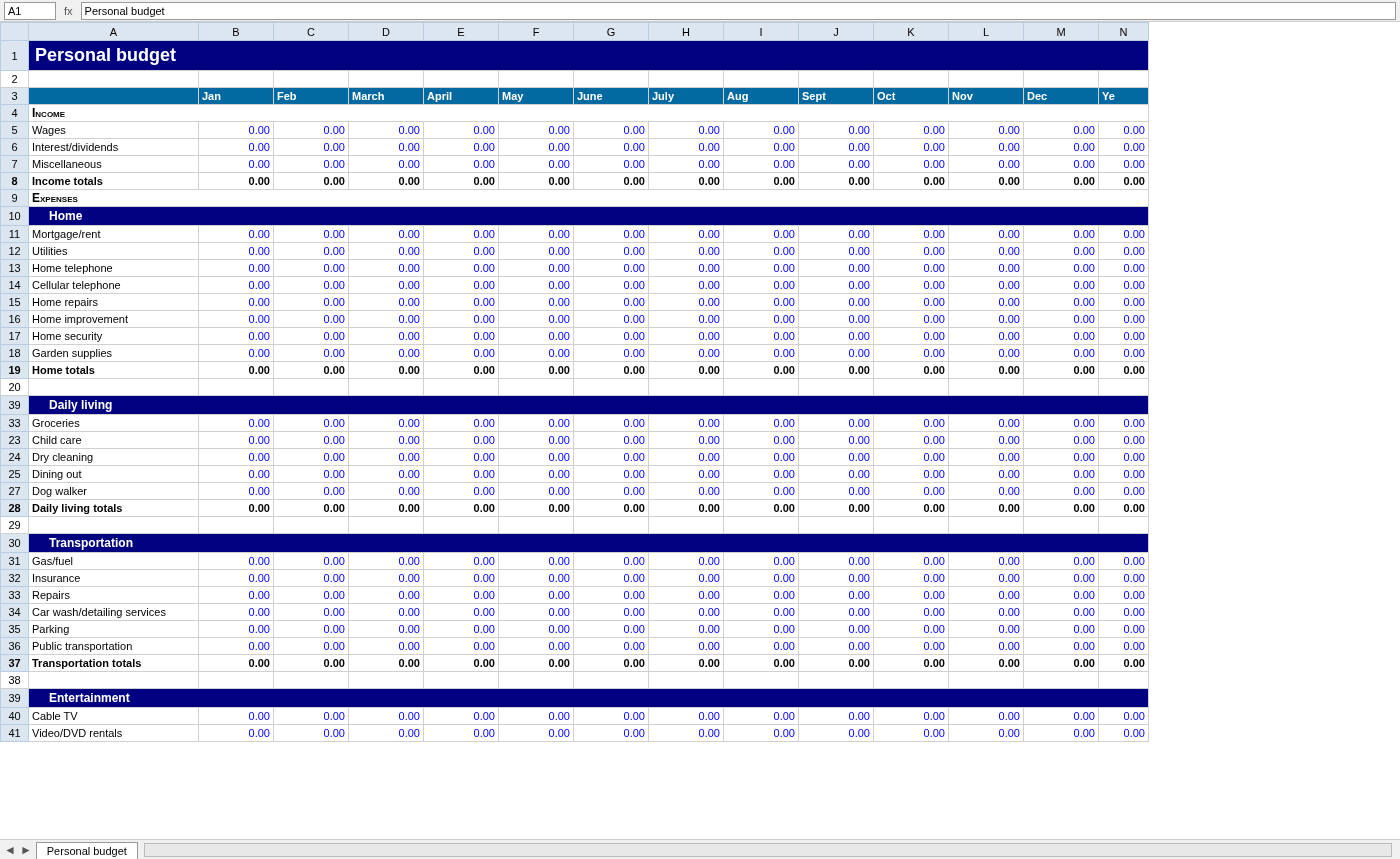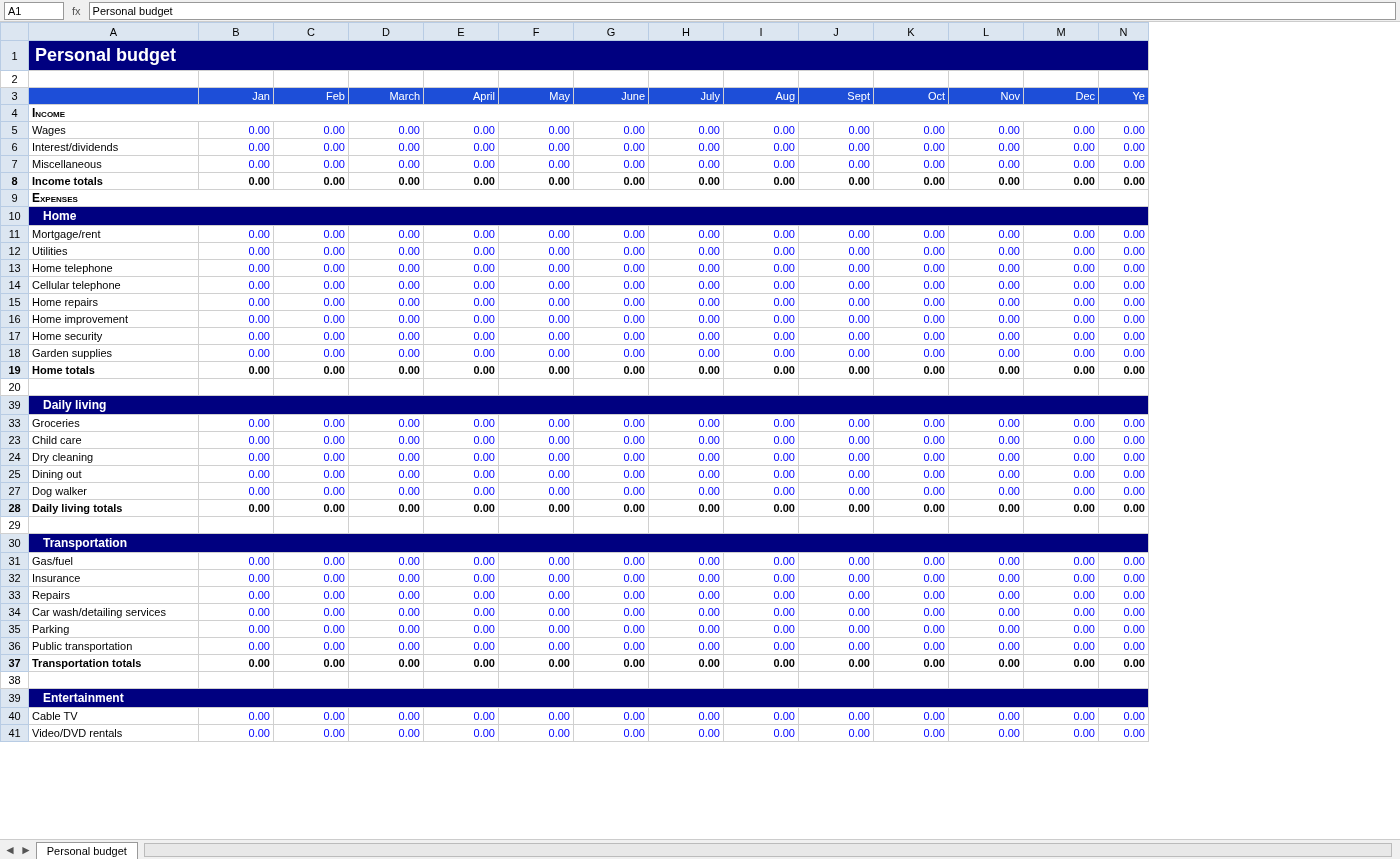--- a/index.html
+++ b/index.html
@@ -9,21 +9,21 @@
     .formula-bar {
       display: flex;
       align-items: center;
       height: 22px;
       background: #f0f0f0;
       border-bottom: 1px solid #ccc;
       padding: 0 4px;
       gap: 4px;
     }
     .cell-ref {
-      width: 60px;
+      width: 52px;
       height: 18px;
       border: 1px solid #999;
       font-size: 11px;
       padding: 0 3px;
       background: #fff;
     }
     .formula-icon {
       font-size: 11px;
       color: #555;
       padding: 0 4px;
@@ -84,34 +84,34 @@
     .title-cell {
       background: #000080;
       color: #ffffff;
       font-size: 18px;
       font-weight: bold;
       padding: 4px 6px;
     }
 
     
     .month-header {
-      background: #1d4ed8;
+      background: #0369a1;
       color: #ffffff;
-      font-weight: normal;
-      text-align: right;
+      font-weight: bold;
+      text-align: left;
       font-size: 11px;
     }
 
     
     .section-header {
       background: #000080;
       color: #ffffff;
       font-weight: bold;
       font-size: 12px;
-      padding: 2px 14px;
+      padding: 2px 20px;
     }
 
     
     .category-header {
       background: #ffffff;
       color: #000;
       font-size: 12px;
       font-variant: small-caps;
       font-weight: bold;
       text-transform: capitalize;

